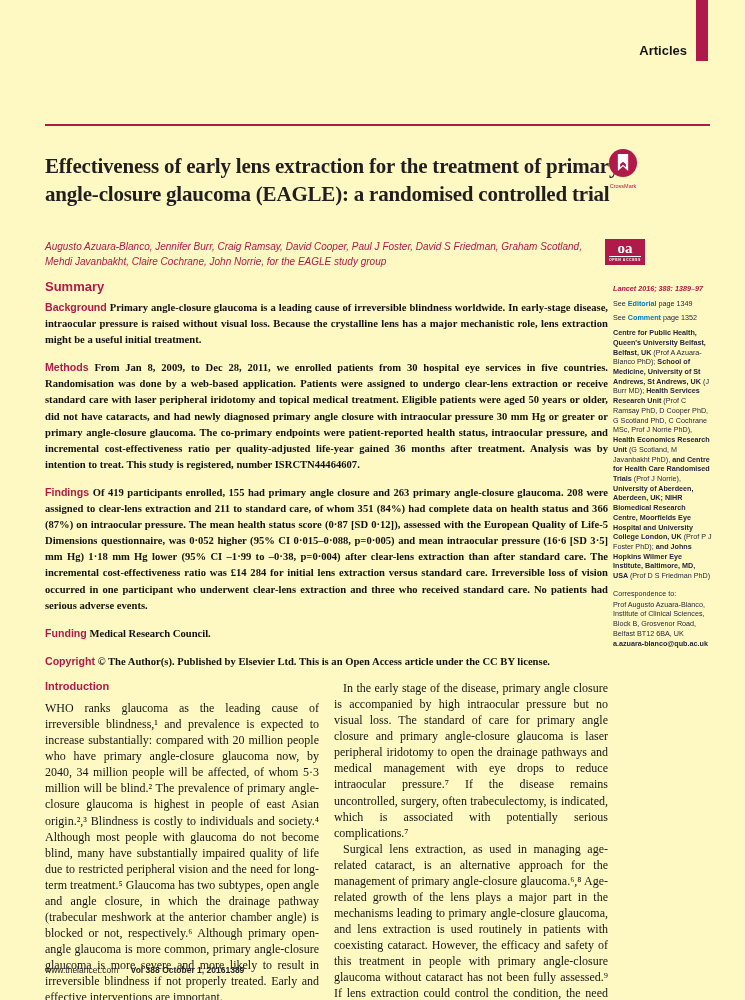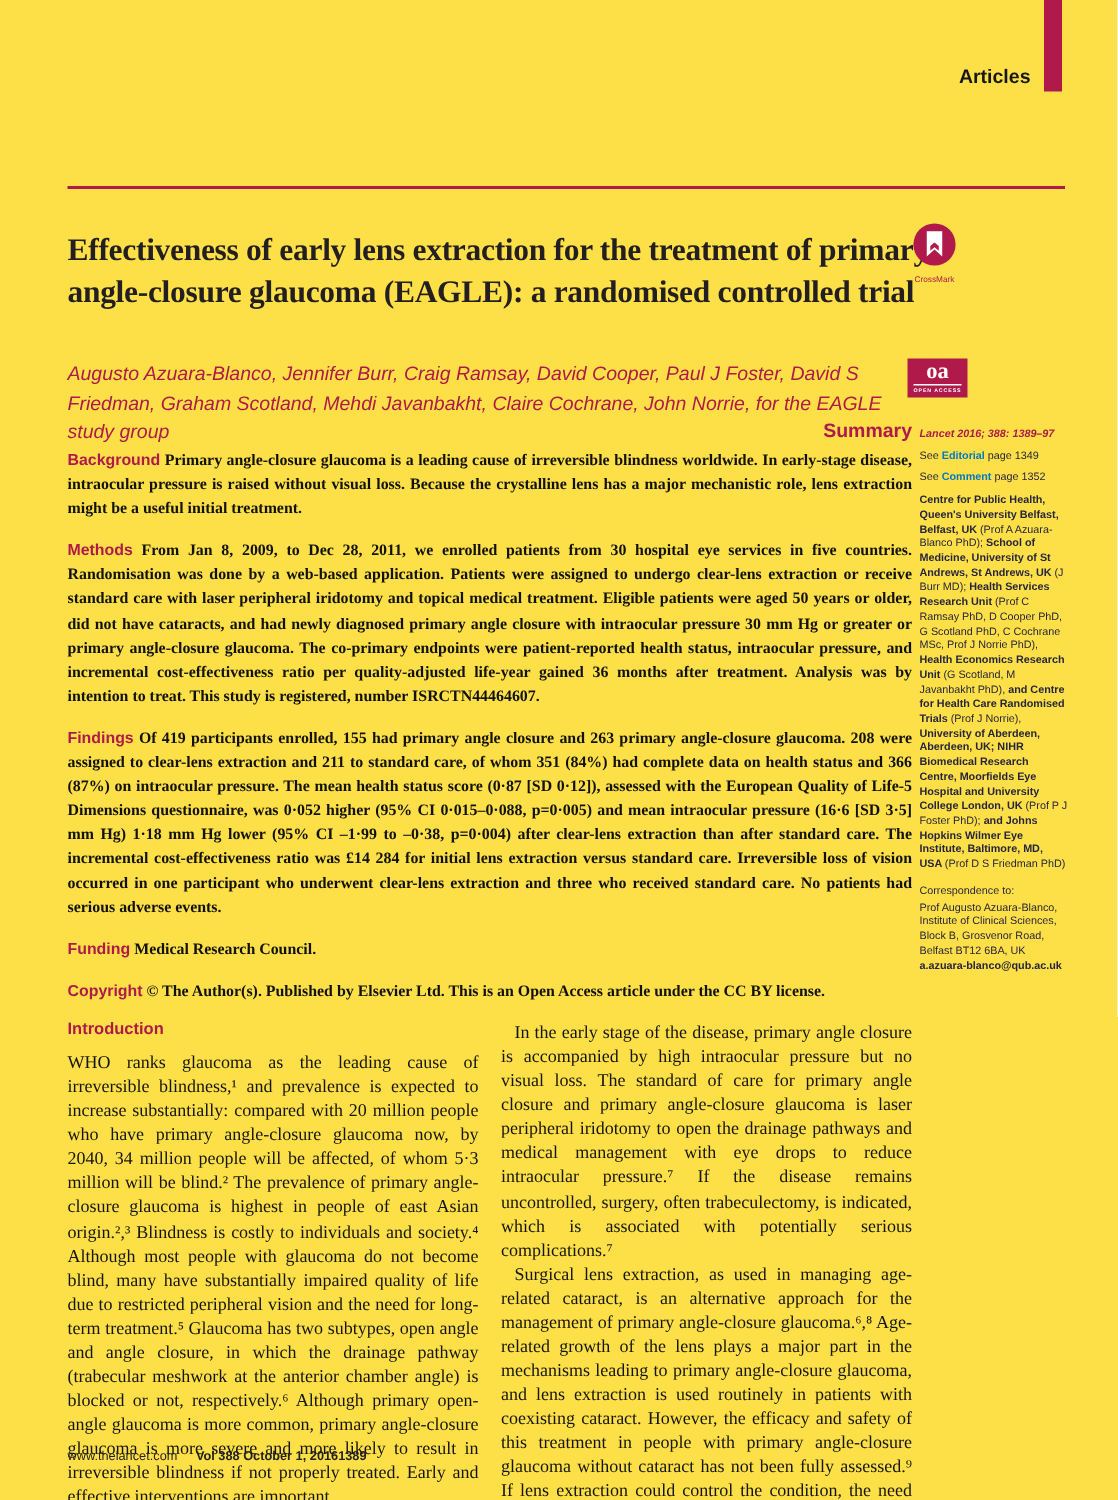--- a/index.html
+++ b/index.html
@@ -3,43 +3,43 @@
 <meta charset="utf-8">
 <style>
   :root{
     --accent:#B01A4A;
     --link:#0079C2;
     --ink:#1c1c1c;
     --side-ink:#26253B;
   }
   html,body{margin:0;padding:0;background:#fff;}
   .page{
-    position:relative;width:745px;height:1000px;background:#fde047;
+    position:relative;width:745px;height:1000px;background:#fef9c3;
     font-family:"Liberation Sans",sans-serif;color:var(--ink);overflow:hidden;
   }
   
   .articles-bar{position:absolute;left:696px;top:0;width:12px;height:61px;background:var(--accent);}
   .articles-label{position:absolute;top:43px;right:58px;font-size:13px;font-weight:bold;color:#161616;}
   .top-rule{position:absolute;left:45px;top:124px;width:665px;height:2px;background:var(--accent);}
   
   .title{position:absolute;left:45px;top:139px;width:585px;font-size:21px;font-weight:bold;
     color:#231f20;line-height:1.32;letter-spacing:-0.2px;font-family:Liberation Serif, serif;}
   .authors{position:absolute;left:45px;top:239px;width:552px;font-style:italic;
-    color:var(--accent);font-size:13px;line-height:1.5;}
+    color:var(--accent);font-size:10px;line-height:1.5;}
   
   .crossmark{position:absolute;left:605px;top:148px;width:36px;text-align:center;cursor:pointer;}
   .crossmark .cm-label{font-size:5.5px;color:var(--accent);margin-top:1px;}
   
   .oa-badge{position:absolute;left:605px;top:239px;width:40px;height:26px;background:var(--accent);
     text-align:center;color:#fff;}
   .oa-text{font-family:"Liberation Serif",serif;font-weight:bold;font-size:15px;line-height:16px;margin-top:1px;}
   .oa-sub{font-size:3.5px;letter-spacing:0.6px;font-weight:bold;border-top:0.5px solid #fff;margin:0 4px;padding-top:1px;}
   
   .summary{position:absolute;left:45px;top:279px;width:563px;}
-  .section-heading{color:var(--accent);font-size:13px;font-weight:bold;margin:0 0 5px 0;text-align:right;}
+  .section-heading{color:var(--accent);font-size:13px;font-weight:bold;margin:0 0 5px 0;}
   .summary p{font-family:"Liberation Serif",serif;font-weight:bold;font-size:10.6px;
     line-height:1.52;text-align:justify;color:#111;margin:0 0 11px 0;}
   .sec-label{font-family:"Liberation Sans",sans-serif;color:var(--accent);font-weight:bold;}
   
   .sidebar{position:absolute;left:613px;top:284px;width:99px;font-size:7.2px;
     line-height:1.35;color:var(--side-ink);}
   .side-cite{color:var(--accent);font-weight:bold;font-style:italic;margin:0 0 5px 0;}
   .side-note{margin:0 0 5px 0;}
   .blue{color:var(--link);font-weight:bold;cursor:pointer;}
   .affiliations{margin:1px 0 8px 0;}

